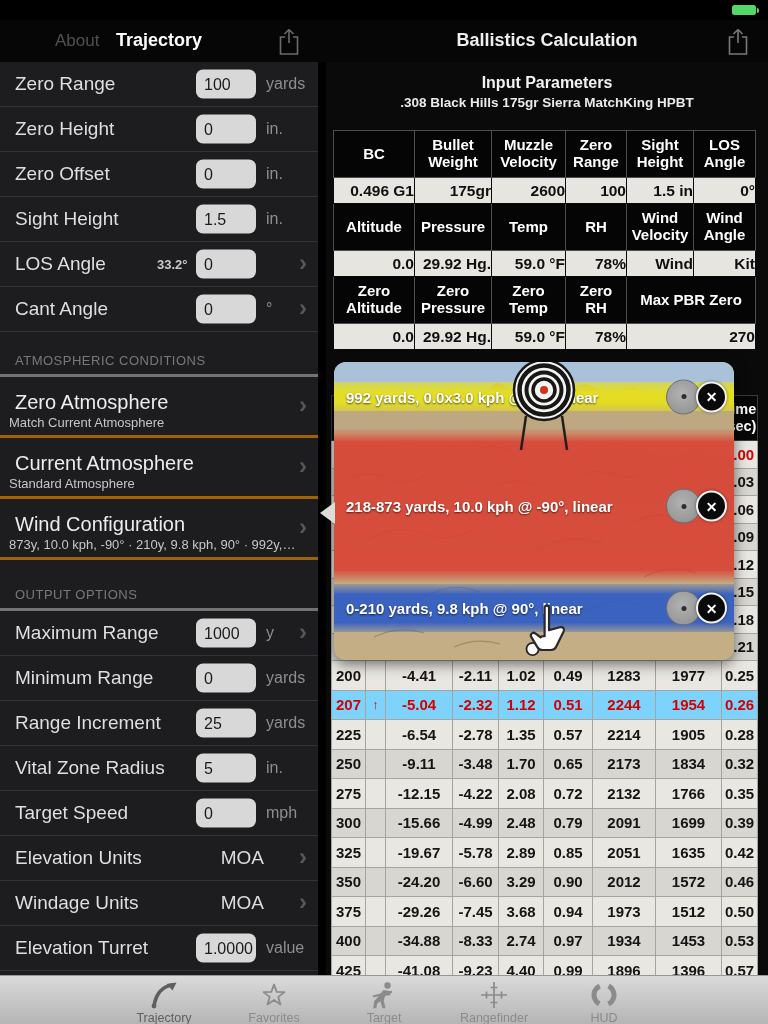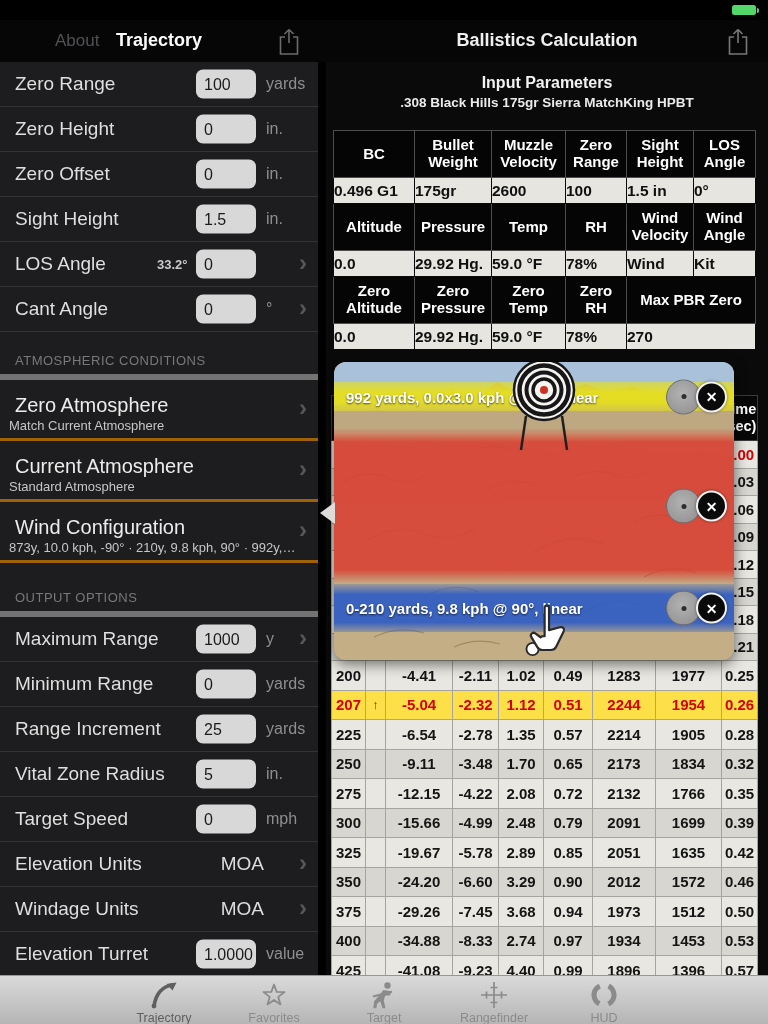--- a/index.html
+++ b/index.html
@@ -21,41 +21,41 @@
   
   #left-panel{position:absolute;left:0;top:62px;width:318px;height:913px;background:#1d1d1f;overflow:hidden;}
   .frow{position:relative;height:44px;border-bottom:1px solid #333335;}
   .frow .lbl{position:absolute;left:15px;top:50%;transform:translateY(-50%);font-size:19px;color:#dfdfdf;}
   .box{position:absolute;left:196px;top:50%;transform:translateY(-50%);width:52px;height:29px;background:#d8d8d8;
        border-radius:7px;font-size:16px;color:#1b1b1b;line-height:29px;padding-left:8px;}
   .unit{position:absolute;left:266px;top:50%;transform:translateY(-50%);font-size:16px;color:#8e8e90;}
   .aux{position:absolute;left:157px;top:50%;transform:translateY(-50%);font-size:13px;font-weight:bold;color:#c9c9cb;}
   .rval{position:absolute;right:54px;top:50%;transform:translateY(-50%);font-size:19px;color:#dcdcdc;}
   .chev{position:absolute;right:11px;top:50%;transform:translateY(-54%);font-size:24px;color:#57575a;font-weight:bold;}
-  .sec{position:relative;height:42px;border-bottom:6px solid #737373;padding-left:32px;}
+  .sec{position:relative;height:42px;border-bottom:3px solid #737373;padding-left:32px;}
   .sec .slbl{position:absolute;left:15px;bottom:6px;font-size:13px;color:#78787a;letter-spacing:.5px;}
   .nrow{position:relative;height:58px;border-bottom:3px solid #a16207;}
   .nrow .ntitle{position:absolute;left:15px;top:14px;font-size:20px;color:#ececec;}
   .nrow .nsub{position:absolute;left:9px;top:38px;font-size:13px;color:#c6c6c8;white-space:nowrap;}
   
   #divider{position:absolute;left:318px;top:62px;width:8px;height:913px;background:#000;}
   
   #right-panel{position:absolute;left:326px;top:62px;width:442px;height:913px;background:#0a0a0a;overflow:hidden;}
   #rp-title{position:absolute;left:0;top:12px;width:442px;text-align:center;font-size:16px;font-weight:bold;color:#f2f2f2;}
   #rp-sub{position:absolute;left:0;top:33px;width:442px;text-align:center;font-size:13.5px;font-weight:bold;color:#eaeaea;}
   table{border-collapse:collapse;table-layout:fixed;}
   #params{position:absolute;left:7px;top:68px;width:422px;}
   #params th{background:#050505;color:#fff;font-size:15px;font-weight:bold;height:44px;border:1px solid #4e4e4e;line-height:1.12;padding:1px;text-align:center;}
-  #params td{background:#e6e5df;color:#101010;font-size:15.5px;font-weight:bold;height:25px;border:1px solid #0a0a0a;text-align:left;padding:0;}
+  #params td{background:#e6e5df;color:#101010;font-size:15.5px;font-weight:bold;height:25px;border:1px solid #0a0a0a;text-align:right;padding:0;}
   #traj{position:absolute;left:5px;top:333px;width:426px;}
   #traj th{background:#070707;color:#fff;font-size:14.5px;font-weight:bold;height:44px;border:1px solid #3a3a3a;padding:0;text-align:center;line-height:1.2;}
   #traj td{border:1px solid #a5a49e;font-size:15px;font-weight:bold;color:#141414;text-align:center;padding:0;background:#e8e7e1;overflow:hidden;white-space:nowrap;}
   #traj tr.hrow{height:27.5px;} #traj tr.vrow{height:29.5px;}
   #traj tr.alt td{background:#d7d6d0;}
-  #traj tr.hl td{background:#fde047;}
+  #traj tr.hl td{background:#7dd3fc;}
   #traj tr.red td{color:#d50000;}
   
   #popup-arrow{position:absolute;left:320px;top:502px;width:0;height:0;z-index:11;
     border-top:11px solid transparent;border-bottom:11px solid transparent;border-right:15px solid #dcdcd8;}
   #wind-popup{position:absolute;left:334px;top:362px;width:400px;height:298px;border-radius:12px;overflow:hidden;
     z-index:10;box-shadow:0 4px 14px rgba(0,0,0,.55);background:#c3ae86;}
   #terrain{position:absolute;left:0;top:0;}
   .band{position:absolute;left:0;width:400px;}
   .band .band-label{position:absolute;left:12px;top:50%;transform:translateY(-50%);
     font-size:15px;font-weight:bold;color:#fff;text-shadow:0 1px 2px rgba(0,0,0,.65);white-space:nowrap;}
@@ -541,20 +541,21 @@
     </svg>
 
     <div class="band band-far">
       <span class="band-label">992 yards, 0.0x3.0 kph @ 90°, linear</span>
       <div class="knob">
           <div class="dot"></div>
         </div>
       <div class="closebtn">✕</div>
     </div>
     <div class="band band-mid">
+      <span class="band-label">218-873 yards, 10.0 kph @ -90°, linear</span>
       <div class="knob">
           <div class="dot"></div>
         </div>
       <div class="closebtn">✕</div>
     </div>
     <div class="band band-near">
       <span class="band-label">0-210 yards, 9.8 kph @ 90°, linear</span>
       <div class="knob">
           <div class="dot"></div>
         </div>

